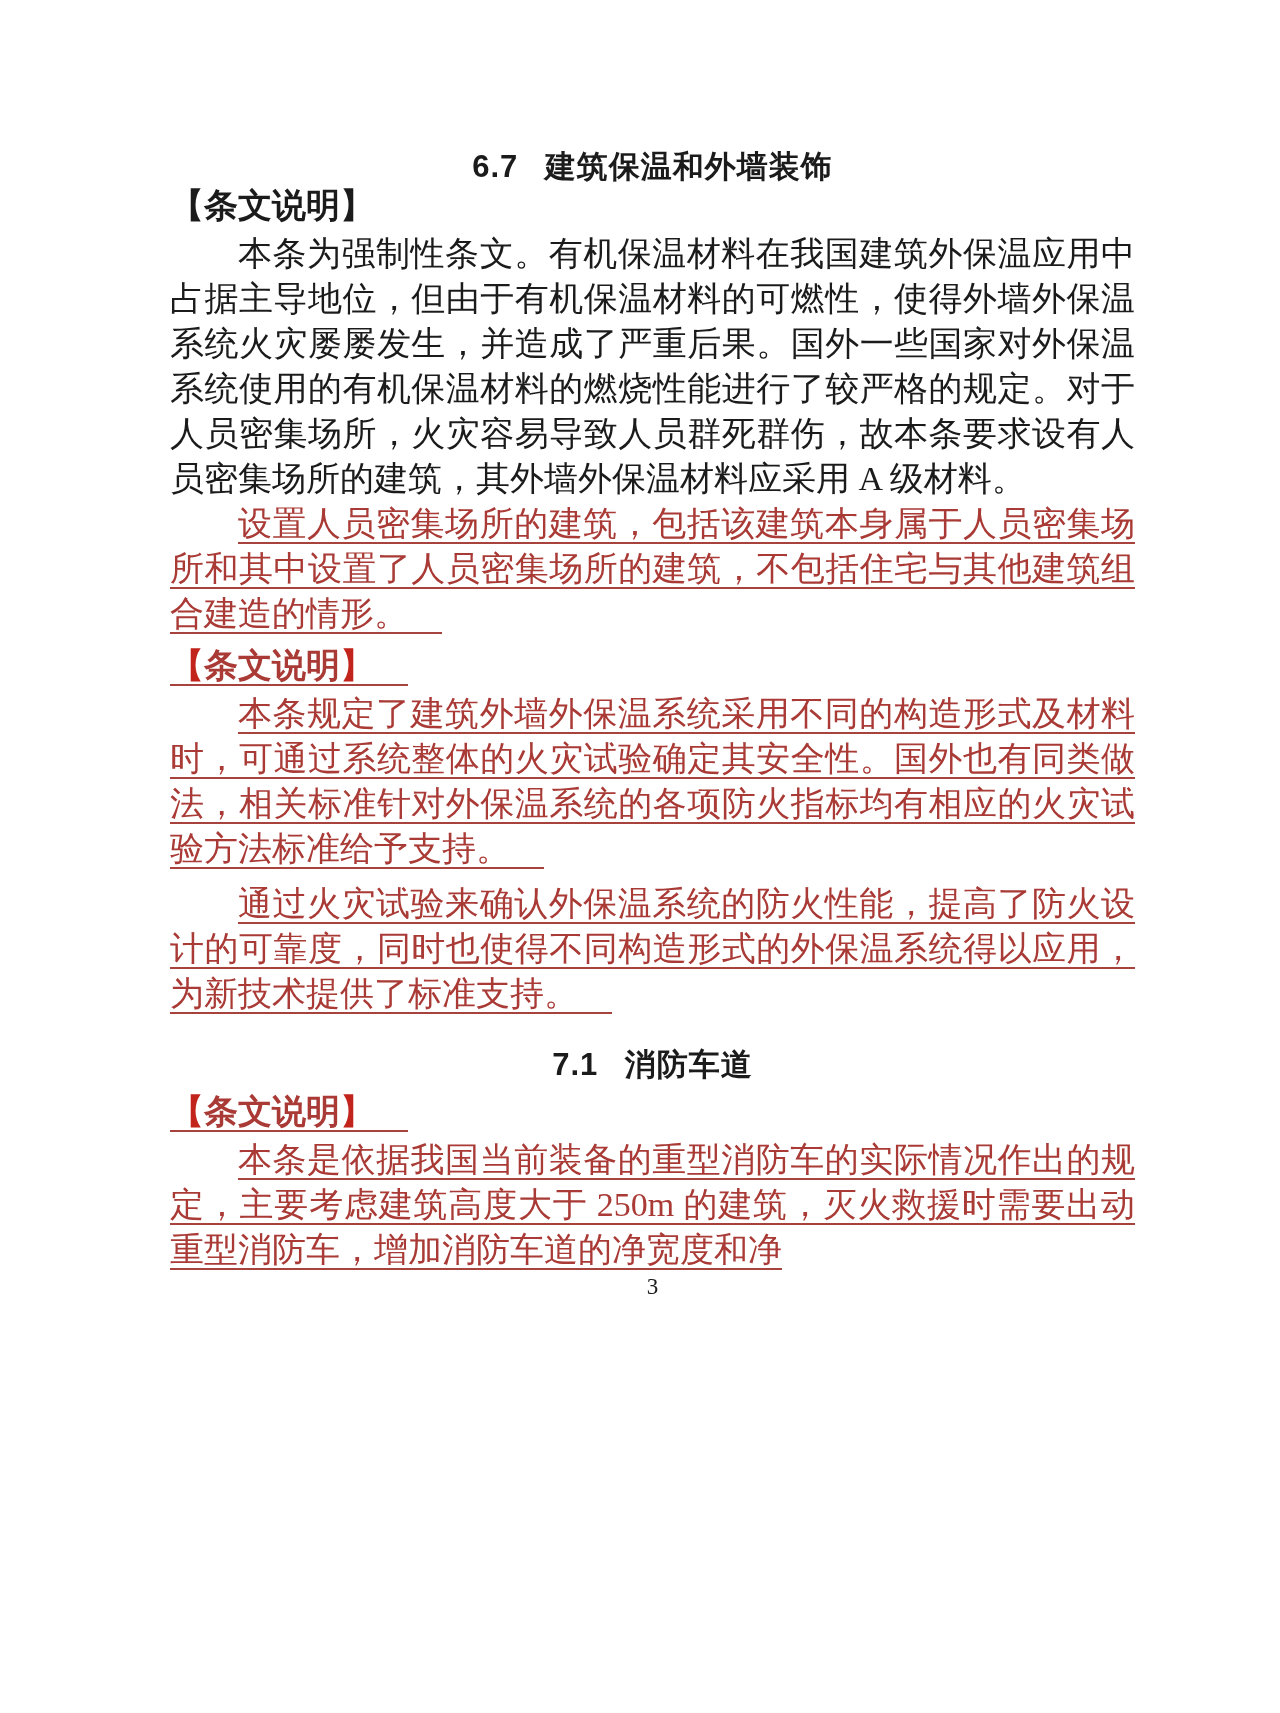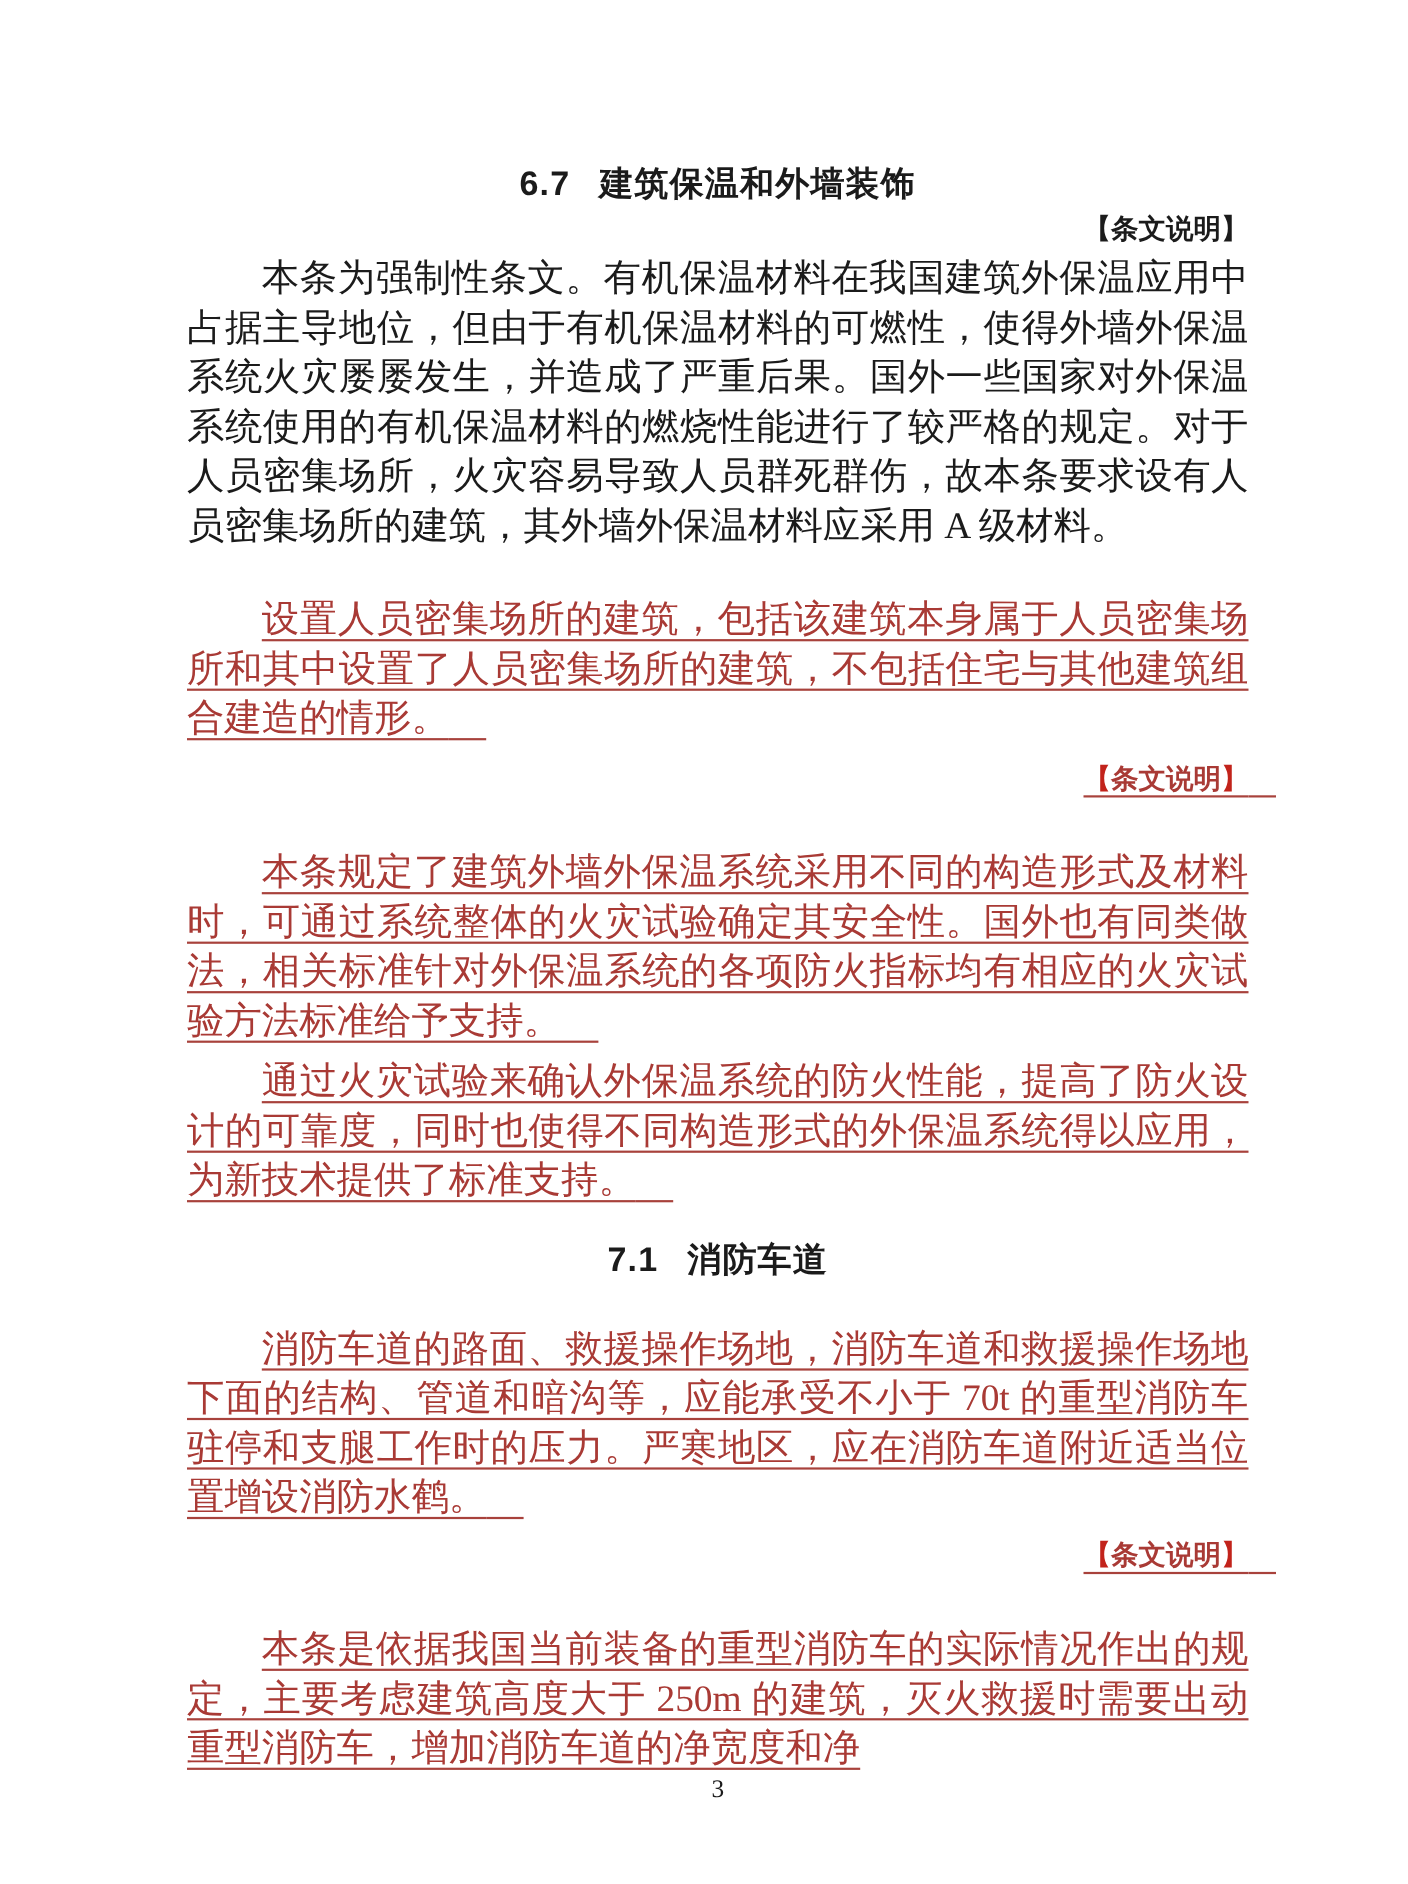--- a/index.html
+++ b/index.html
@@ -36,23 +36,23 @@
   
   .prov-bold{
     font-family:"Liberation Sans","DejaVu Sans",sans-serif;
     font-weight:600;
     font-size:25px;line-height:45px;
     margin-top:26px;
   }
   .prov-bold .num{font-weight:700;margin-right:0.8em;}
   
   .note-label{
-    font-family:Liberation Sans, sans-serif;
+    font-family:Liberation Mono, monospace;
     font-weight:bold;
-    font-size:25px;line-height:45px;text-align:right;
+    font-size:34px;line-height:45px;
   }
   .note-label.black{color:var(--text-black);}
   .note-label.red{
     color:var(--text-red);
     text-decoration:underline;
     text-decoration-color:var(--underline-red);
     text-decoration-thickness:2px;
     text-underline-offset:7px;
     margin-top:10px;
   }
@@ -66,21 +66,20 @@
     color:var(--text-black);
   }
   .para.black{line-height:45px;}
   .indent{text-indent:2em;}
   .red{
     color:var(--text-red);
     text-decoration:underline;
     text-decoration-color:var(--underline-red);
     text-decoration-thickness:2px;
     text-underline-offset:7px;
-    margin-top:40px;
   }
   .prov-serif .num{font-weight:bold;margin-right:0.8em;}
   .ext::after{content:"\3000";}
   .m10{margin-top:10px;}
   .m28{margin-top:28px;}
   .page-num{
     font-size:23px;line-height:30px;
     text-align:center;color:var(--text-black);
     margin-top:0;
   }
@@ -103,21 +102,20 @@
   <p class="note-label red ext"><span class="bracket">【</span><span>条文说明</span><span class="bracket">】</span></p>
 
   <p class="para red indent ext">本条规定了建筑外墙外保温系统采用不同的构造形式及材料时，可通过系统整体的火灾试验确定其安全性。国外也有同类做法，相关标准针对外保温系统的各项防火指标均有相应的火灾试验方法标准给予支持。</p>
 
   <p class="para red indent ext m10">通过火灾试验来确认外保温系统的防火性能，提高了防火设计的可靠度，同时也使得不同构造形式的外保温系统得以应用，为新技术提供了标准支持。</p>
 
 
   <h2 class="h-section h-s71"><span class="hnum">7.1</span><span>消防车道</span></h2>
 
 
-  <p class="para red indent ext">消防车道的路面、救援操作场地，消防车道和救援操作场地下面的结构、管道和暗沟等，应能承受不小于 70t 的重型消防车驻停和支腿工作时的压力。严寒地区，应在消防车道附近适当位置增设消防水鹤。</p>
 
   <p class="note-label red red2 ext"><span class="bracket">【</span><span>条文说明</span><span class="bracket">】</span></p>
 
   <p class="para red indent">本条是依据我国当前装备的重型消防车的实际情况作出的规定，主要考虑建筑高度大于 250m 的建筑，灭火救援时需要出动重型消防车，增加消防车道的净宽度和净</p>
 
   <div class="page-num">3</div>
 
 </div>
 
 </body></html>

